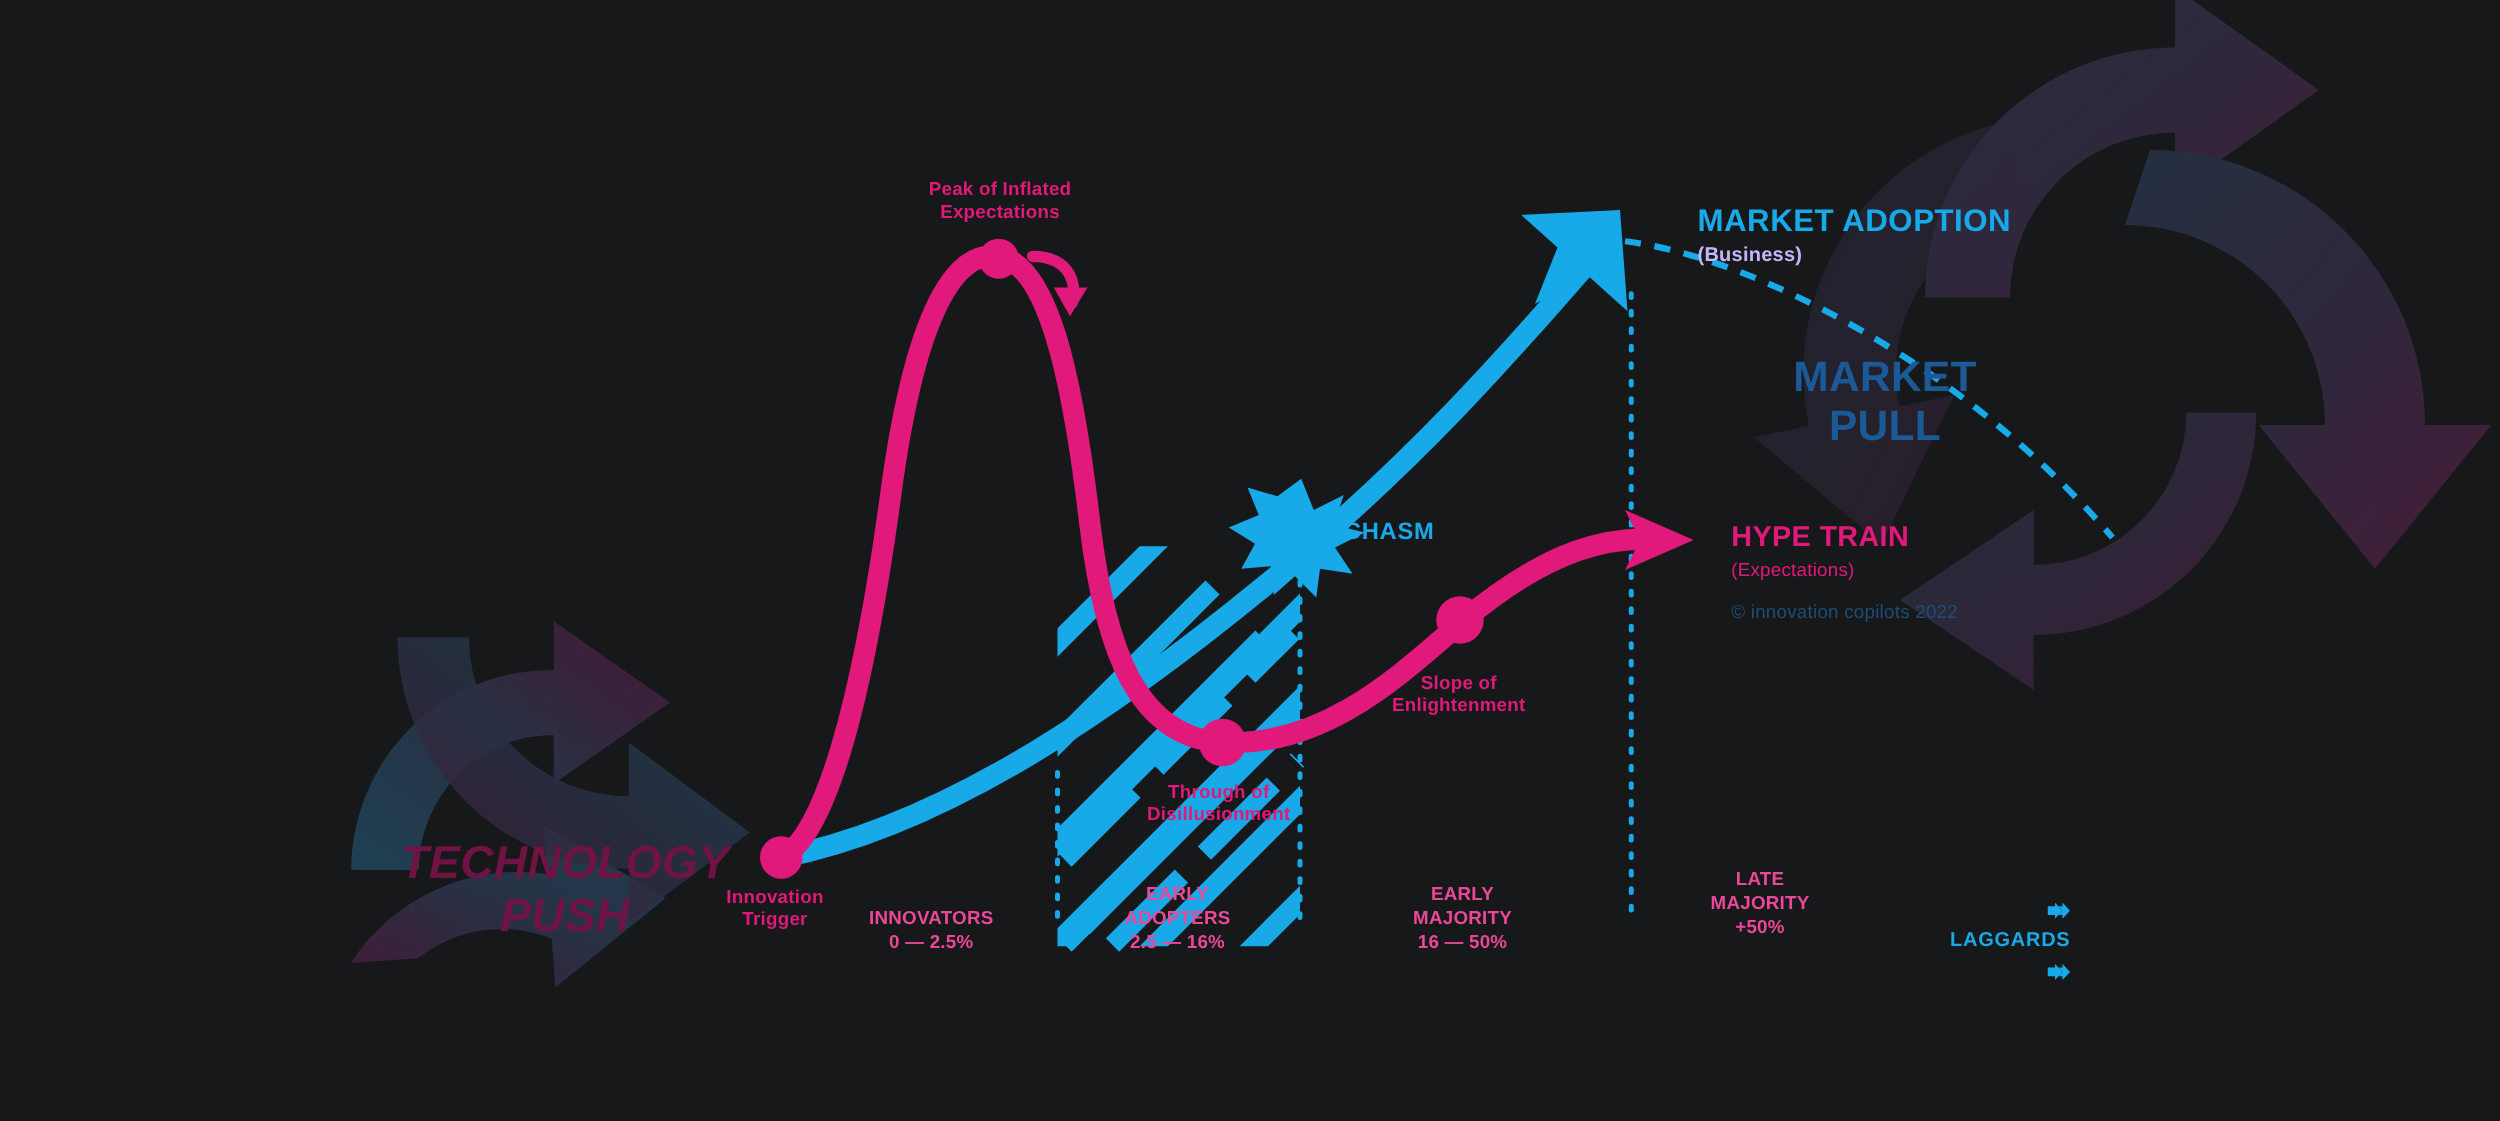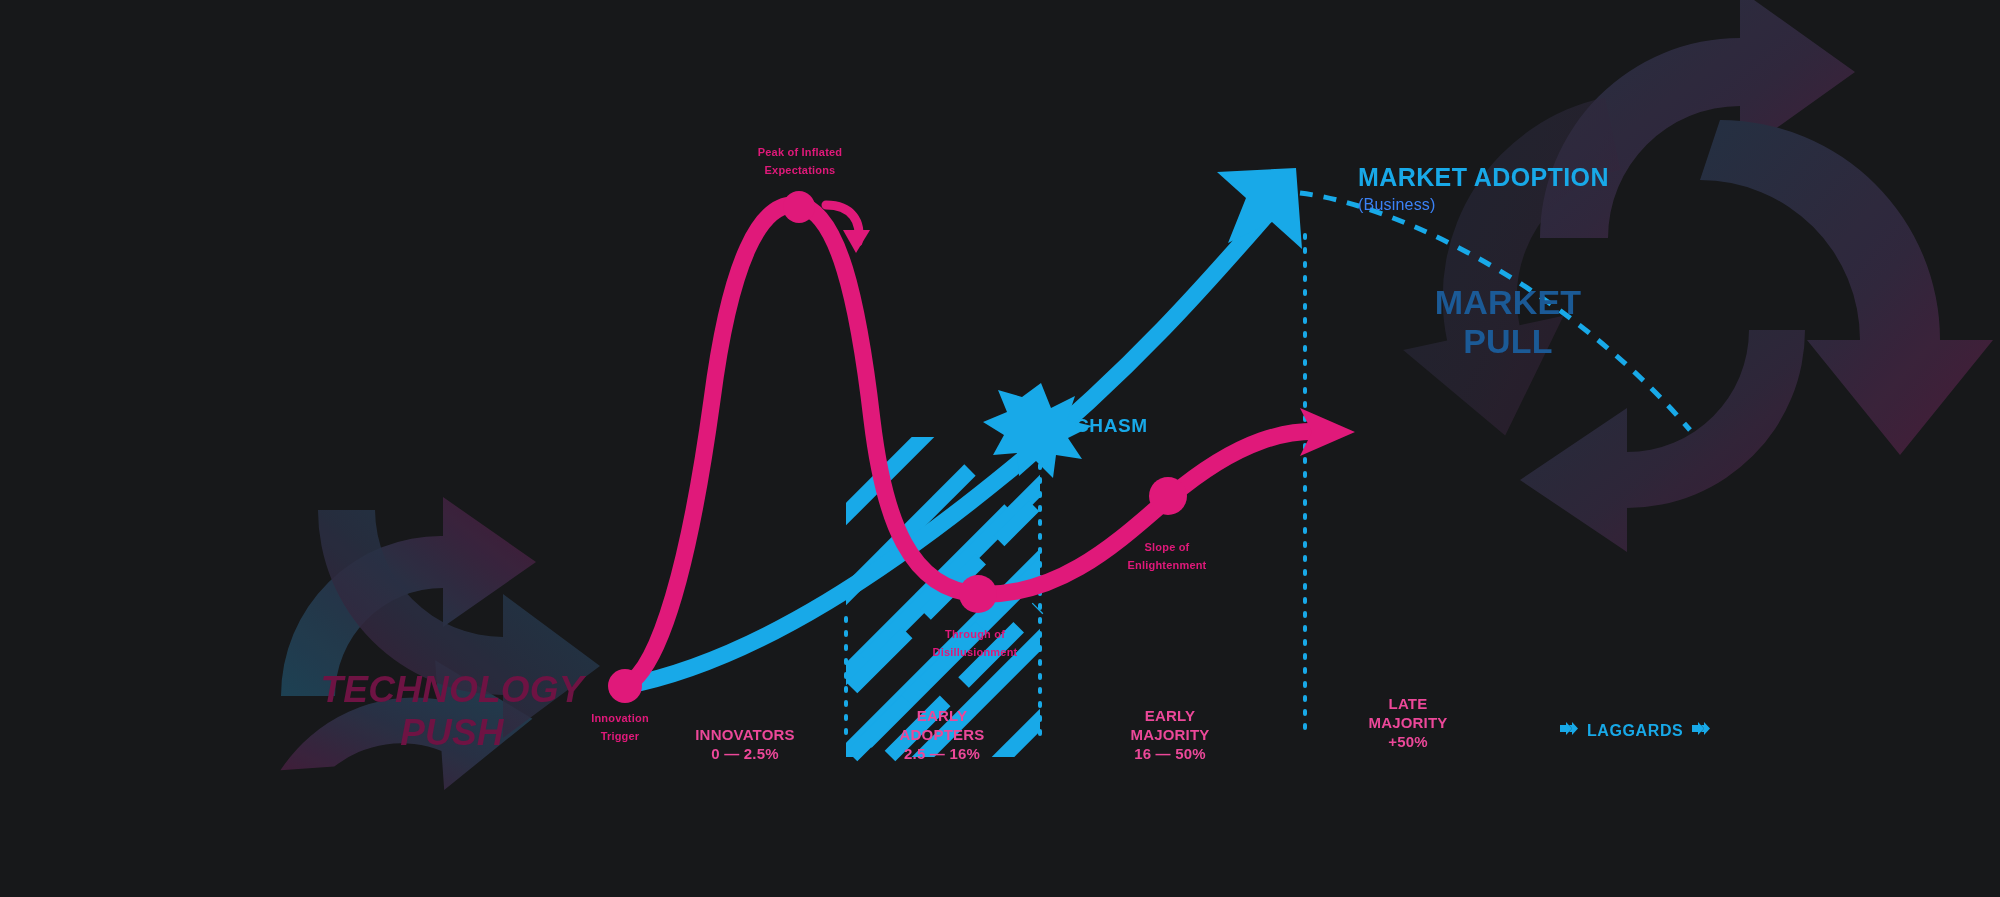--- a/index.html
+++ b/index.html
@@ -30,43 +30,43 @@
   
   .lbl {
     position: absolute;
     white-space: nowrap;
     letter-spacing: 0.2px;
   }
   .lbl.ctr { transform: translateX(-50%); text-align: center; }
 
   .pink-sm {
     color: #E0197A;
-    font-size: 11px;
+    font-size: 15px;
     font-weight: bold;
     line-height: 18px;
     text-align: center;
   }
   .blue-sm {
     color: #ec4899;
     font-size: 15px;
     font-weight: bold;
     line-height: 19px;
     text-align: center;
   }
   .blue-head {
     color: #18A9E8;
     font-size: 25px;
     font-weight: bold;
     letter-spacing: 0.4px;
     margin-top: 20px;
   }
   .blue-sub {
-    color: #3b82f6;
+    color: #c4b5fd;
     font-size: 16px;
-    font-weight: normal;
+    font-weight: bold;
   }
   .pink-head {
     color: #E0197A;
     font-size: 23px;
     font-weight: bold;
     letter-spacing: 0.3px;
   }
   .pink-sub {
     color: #E0197A;
     font-size: 15px;
@@ -94,22 +94,23 @@
   }
   .chasm-lbl {
     color: #18A9E8;
     font-size: 19px;
     font-weight: bold;
     letter-spacing: 0.6px;
   }
   .laggards-row {
     position: absolute;
     display: flex;
-    align-items: flex-start;
+    align-items: flex-end;
     gap: 9px;
+    flex-direction: column;
   }
   .laggards-row .txt {
     color: #18A9E8;
     font-size: 16px;
     font-weight: bold;
     letter-spacing: 0.6px;
   }
   .ff {
     display: inline-block;
     line-height: 0;
@@ -239,20 +240,25 @@
   <div class="lbl ctr ghost-blue" style="left:1508px; top:283px;">
     <div>MARKET</div>
     <div>PULL</div>
   </div>
 
   <div class="lbl" style="left:1358px; top:143px;">
     <div class="blue-head">MARKET ADOPTION</div>
     <div class="blue-sub" style="margin-top:4px;">(Business)</div>
   </div>
 
+  <div class="lbl" style="left:1385px; top:416px;">
+    <div class="pink-head">HYPE TRAIN</div>
+    <div class="pink-sub" style="margin-top:5px;">(Expectations)</div>
+    <div class="copyright" style="margin-top:16px;">© innovation copilots 2022</div>
+  </div>
 
   <div class="lbl ctr pink-sm" style="left:800px; top:143px;">
     <div>Peak of Inflated</div>
     <div>Expectations</div>
   </div>
 
   <div class="lbl ctr pink-sm" style="left:620px; top:709px;">
     <div>Innovation</div>
     <div>Trigger</div>
   </div>

